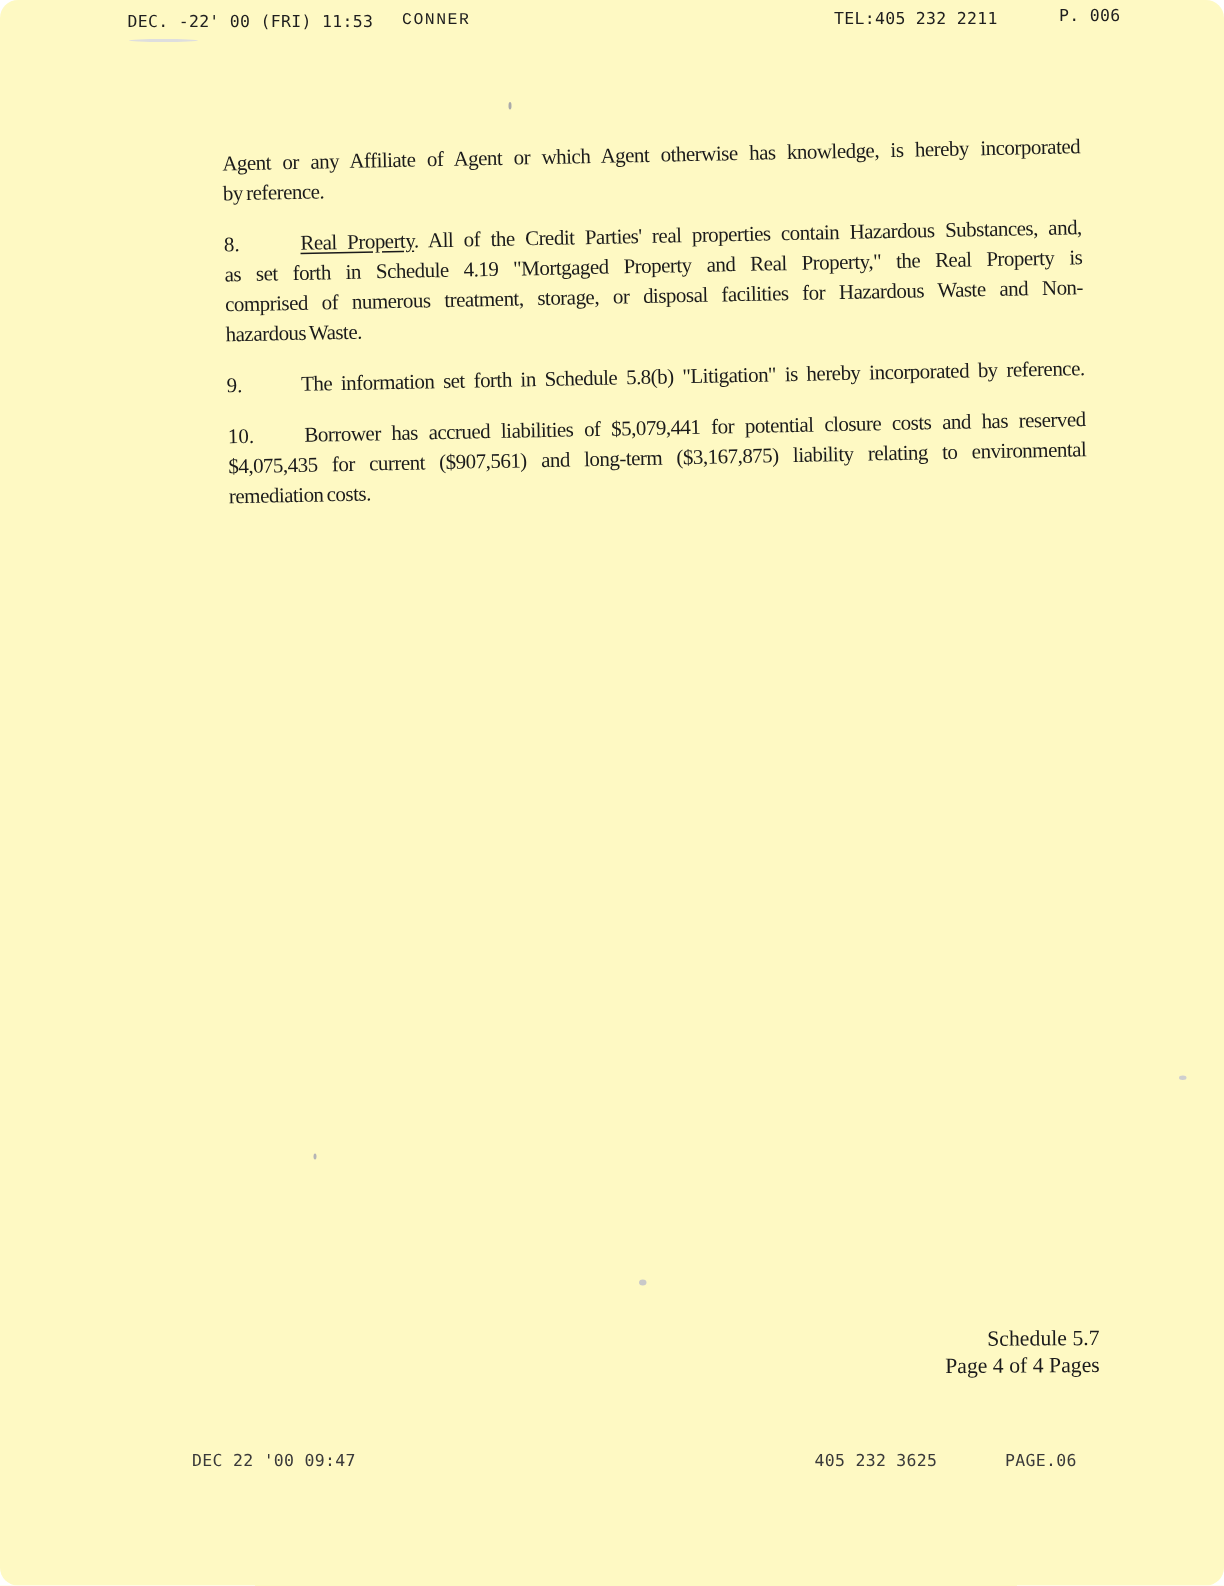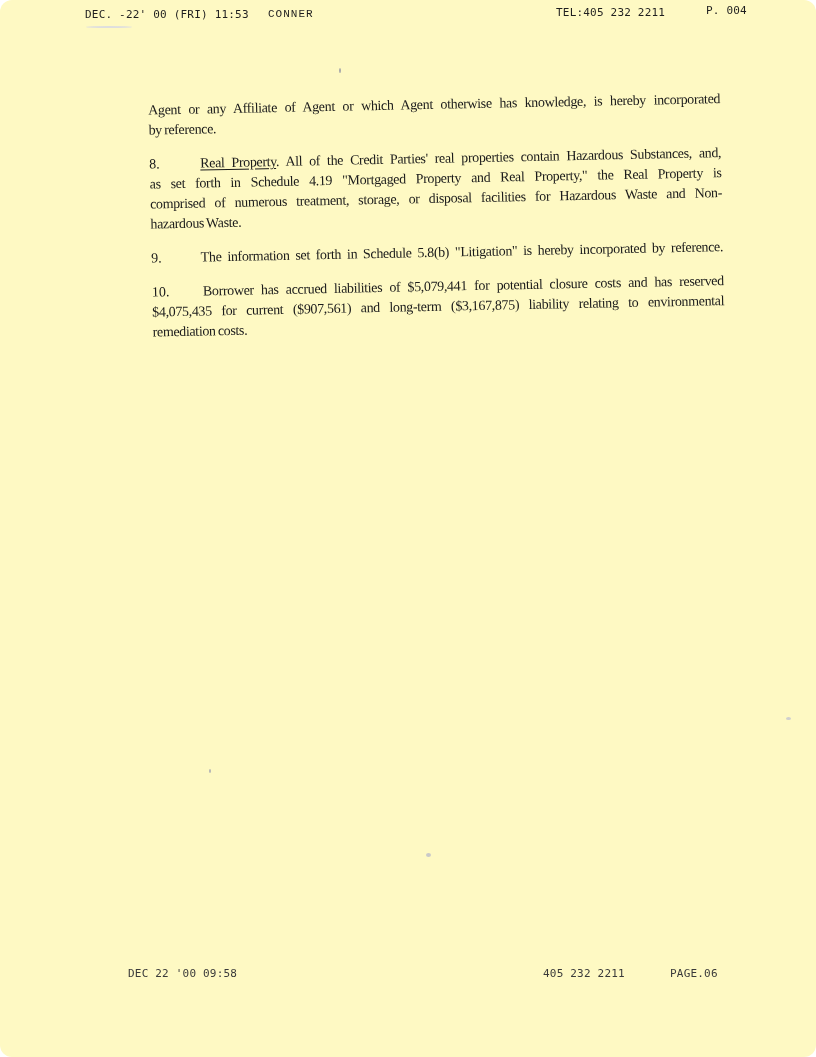--- a/index.html
+++ b/index.html
@@ -95,21 +95,21 @@
 </style>
 </head>
 <body>
 
 <div class="page">
 
   <div>
     <span class="fax-line fh-datetime">DEC. -22' 00 (FRI) 11:53</span>
     <span class="fax-line fh-sender">CONNER</span>
     <span class="fax-line fh-tel">TEL:405 232 2211</span>
-    <span class="fax-line fh-page">P. 004</span>
+    <span class="fax-line fh-page">P. 006</span>
   </div>
 
   <div class="doc-body">
 
     <div class="para">
       <div class="line">Agent or any Affiliate of Agent or which Agent otherwise has knowledge, is hereby incorporated</div>
       <div class="line last">by reference.</div>
     </div>
 
     <div class="para">
@@ -133,24 +133,28 @@
       <div class="line">
         <span class="num">10.</span>
         <span>Borrower has accrued liabilities of $5,079,441 for potential closure costs and has reserved</span>
       </div>
       <div class="line">$4,075,435 for current ($907,561) and long-term ($3,167,875) liability relating to environmental</div>
       <div class="line last">remediation costs.</div>
     </div>
 
   </div>
 
+  <div class="schedule-block">
+    <div>Schedule 5.7</div>
+    <div>Page 4 of 4 Pages</div>
+  </div>
 
   <div>
-    <span class="fax-line ff ff-datetime">DEC 22 '00 09:58</span>
-    <span class="fax-line ff ff-tel">405 232 2211</span>
+    <span class="fax-line ff ff-datetime">DEC 22 '00 09:47</span>
+    <span class="fax-line ff ff-tel">405 232 3625</span>
     <span class="fax-line ff ff-page">PAGE.06</span>
   </div>
 
   <div class="speck smudge"></div>
   <div class="speck speck-1"></div>
   <div class="speck speck-2"></div>
   <div class="speck speck-3"></div>
   <div class="speck speck-4"></div>
 
 </div>

